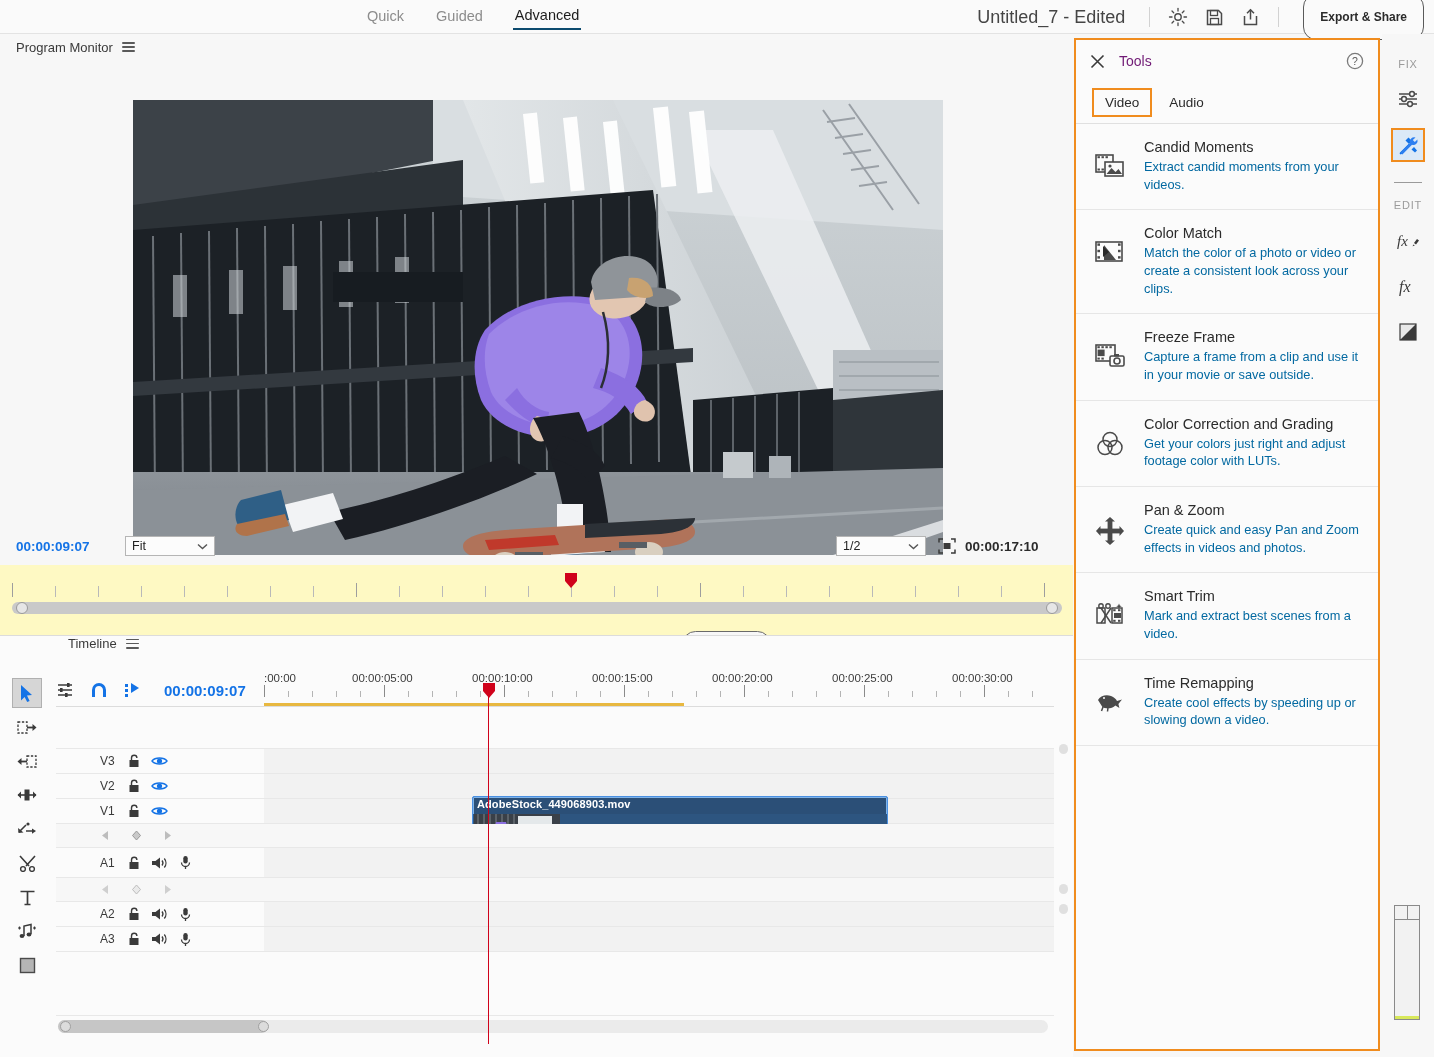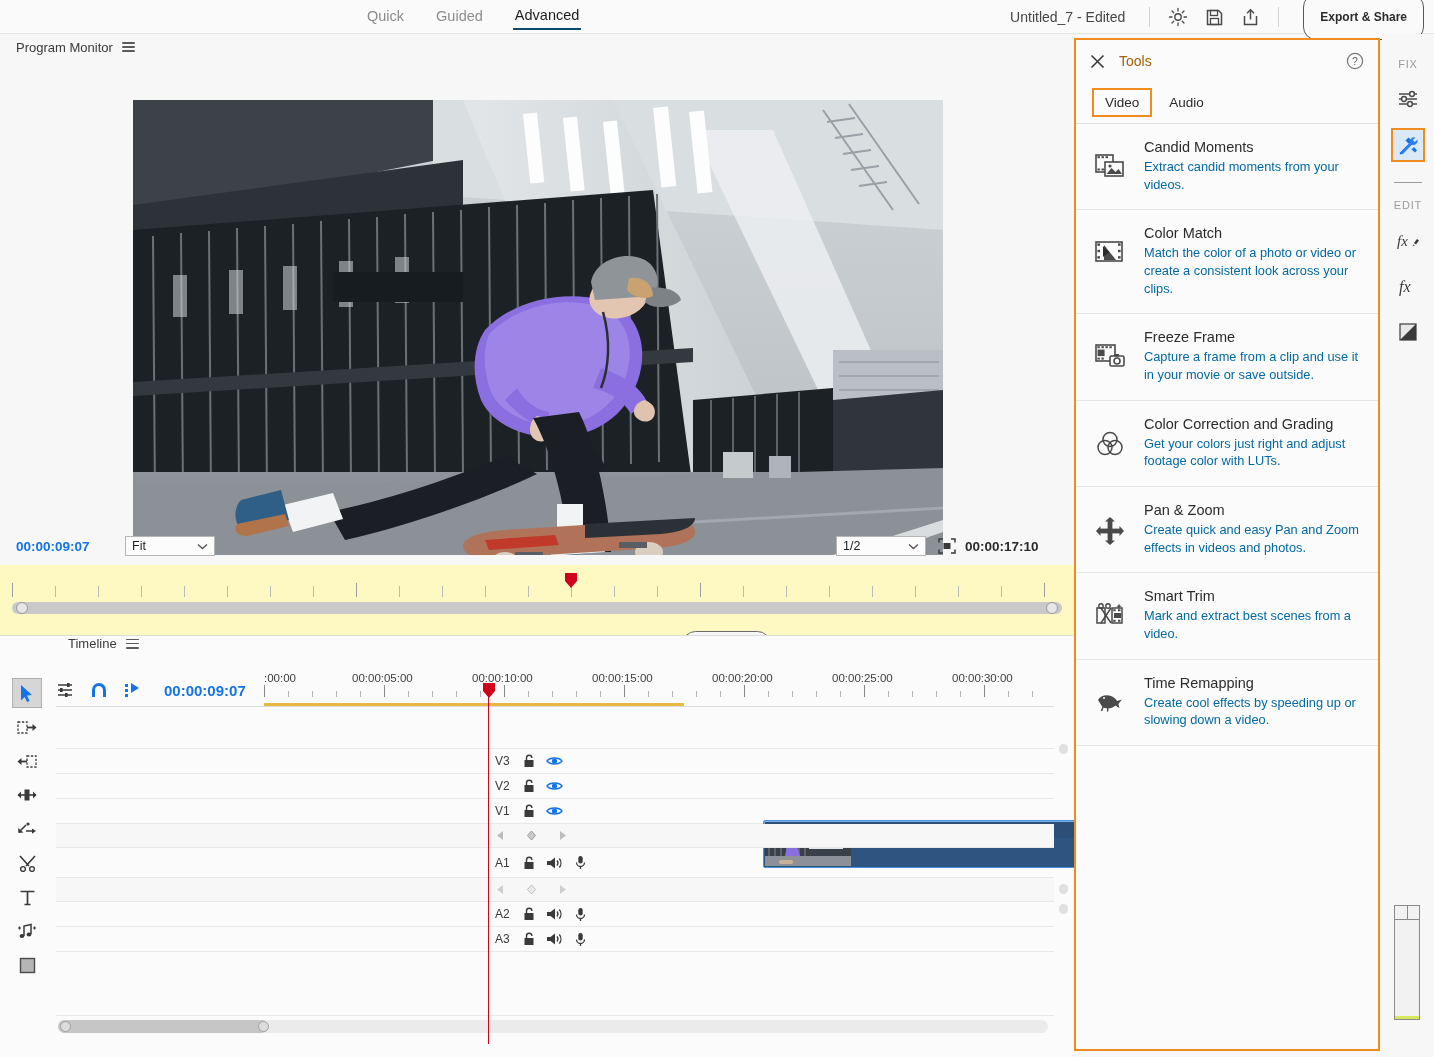--- a/index.html
+++ b/index.html
@@ -17,21 +17,21 @@
     height: 34px; width: 1434px;
     background: #fafafa;
     display: flex; align-items: center;
     position: relative;
     border-bottom: 1px solid #e3e3e3;
   }
   .mode-tabs { position: absolute; left: 365px; top: 0; height: 34px; display: flex; align-items: center; gap: 28px; }
   .mode-tab { font-size: 14.5px; color: #8c8c8c; padding: 2px 2px 5px 2px; cursor: pointer; }
   .mode-tab.active { color: #1d1d1d; border-bottom: 2px solid #0c4a6e; }
   .top-right { position: absolute; right: 10px; top: 0; height: 34px; display: flex; align-items: center; gap: 0px; }
-  .doc-title { font-size: 14px; color: #454545; margin-right: 14px; }
+  .doc-title { font-size: 18px; color: #454545; margin-right: 14px; }
   .vdiv { width: 1px; height: 20px; background: #d2d2d2; margin: 0 10px; }
   .ticon { width: 36px; height: 26px; display: flex; align-items: center; justify-content: center; cursor: pointer; }
   .btn-export {
     margin-left: 14px;
     border: 1px solid #5a5a5a; border-radius: 13px;
     padding: 15px 16px; font-size: 12px; font-weight: bold; color: #2b2b2b;
     background: #fafafa; cursor: pointer; white-space: nowrap;
   }
 
   
@@ -83,21 +83,21 @@
   .tool-btn { width: 30px; height: 30px; display: flex; align-items: center; justify-content: center; cursor: pointer; margin-bottom: 4px; }
   .tool-btn.active { background: #d6d6d6; border: 1px solid #b0b0b0; }
 
   .tl-ctrls { position: absolute; left: 56px; top: 42px; display: flex; align-items: center; gap: 16px; height: 24px; }
 
   .ruler { position: absolute; left: 264px; top: 36px; width: 790px; height: 32px; }
   .ruler .lbl { position: absolute; top: 0; font-size: 11.5px; color: #3c3c3c; white-space: nowrap; }
   .workbar { position: absolute; left: 264px; top: 67px; height: 3px; background: #e8b840; }
 
   .tracks { position: absolute; left: 56px; top: 70px; width: 998px; height: 320px; border-top: 1px solid #dcdcdc; background: #fbfbfb; }
-  .trow { position: relative; width: 100%; border-bottom: 1px solid #e8e8e8; display: flex; align-items: center; flex-direction: column; }
+  .trow { position: relative; width: 100%; border-bottom: 1px solid #e8e8e8; display: flex; align-items: center; }
   .thead { width: 208px; height: 100%; display: flex; align-items: center; padding-left: 44px; gap: 11px; flex: none; }
   .tname { font-size: 12px; color: #3a3a3a; width: 17px; }
   .tlane { flex: 1; height: 100%; position: relative; background: #f2f2f2; }
   .kf-row { height: 24px; background: #f7f7f7; }
   .kf-row .thead { padding-left: 44px; gap: 20px; }
 
   .clip {
     position: absolute; border: 1px solid #4a90e2; background: #2b4f77;
     border-radius: 2px; overflow: hidden; box-shadow: 0 0 0 1px #7fb3e8 inset;
   }
@@ -112,21 +112,21 @@
   .sb-h { position: absolute; left: 58px; bottom: 24px; height: 13px; width: 990px; background: #ebebeb; border-radius: 7px; }
   .sb-h .th { position: absolute; left: 0; top: 0; height: 13px; width: 210px; background: #c6c6c6; border-radius: 7px; }
   .sb-h .cap { position: absolute; top: 1px; width: 11px; height: 11px; border-radius: 6px; border: 1px solid #a0a0a0; background: #dcdcdc; }
 
   
   .toolspanel {
     position: absolute; left: 1074px; top: 38px; width: 306px; height: 1013px;
     background: #fbfbfb; border: 2px solid #f08c1e;
   }
   .tp-head { height: 42px; display: flex; align-items: center; padding: 0 14px; position: relative; }
-  .tp-title { font-size: 14px; color: #a16207; margin-left: 14px; }
+  .tp-title { font-size: 14px; color: #701a75; margin-left: 14px; }
   .tp-help { position: absolute; right: 14px; top: 12px; cursor: pointer; }
   .tp-tabs { height: 42px; display: flex; align-items: center; padding-left: 16px; gap: 6px; border-bottom: 1px solid #e0e0e0; }
   .tp-tab { font-size: 13.5px; color: #2b2b2b; padding: 5px 11px; cursor: pointer; }
   .tp-tab.active { border: 2px solid #f08c1e; }
 
   .tool-item { display: flex; gap: 14px; padding: 15px 16px 16px 14px; border-bottom: 1px solid #e6e6e6; cursor: pointer; align-items: flex-start; }
   .tool-ico { width: 40px; flex: none; display: flex; align-items: center; justify-content: center; padding-top: 14px; }
   .tool-txt h4 { font-size: 14.5px; font-weight: normal; color: #2b2b2b; margin-bottom: 3px; }
   .tool-txt p { font-size: 12.8px; color: #0369a1; line-height: 1.38; }
 

